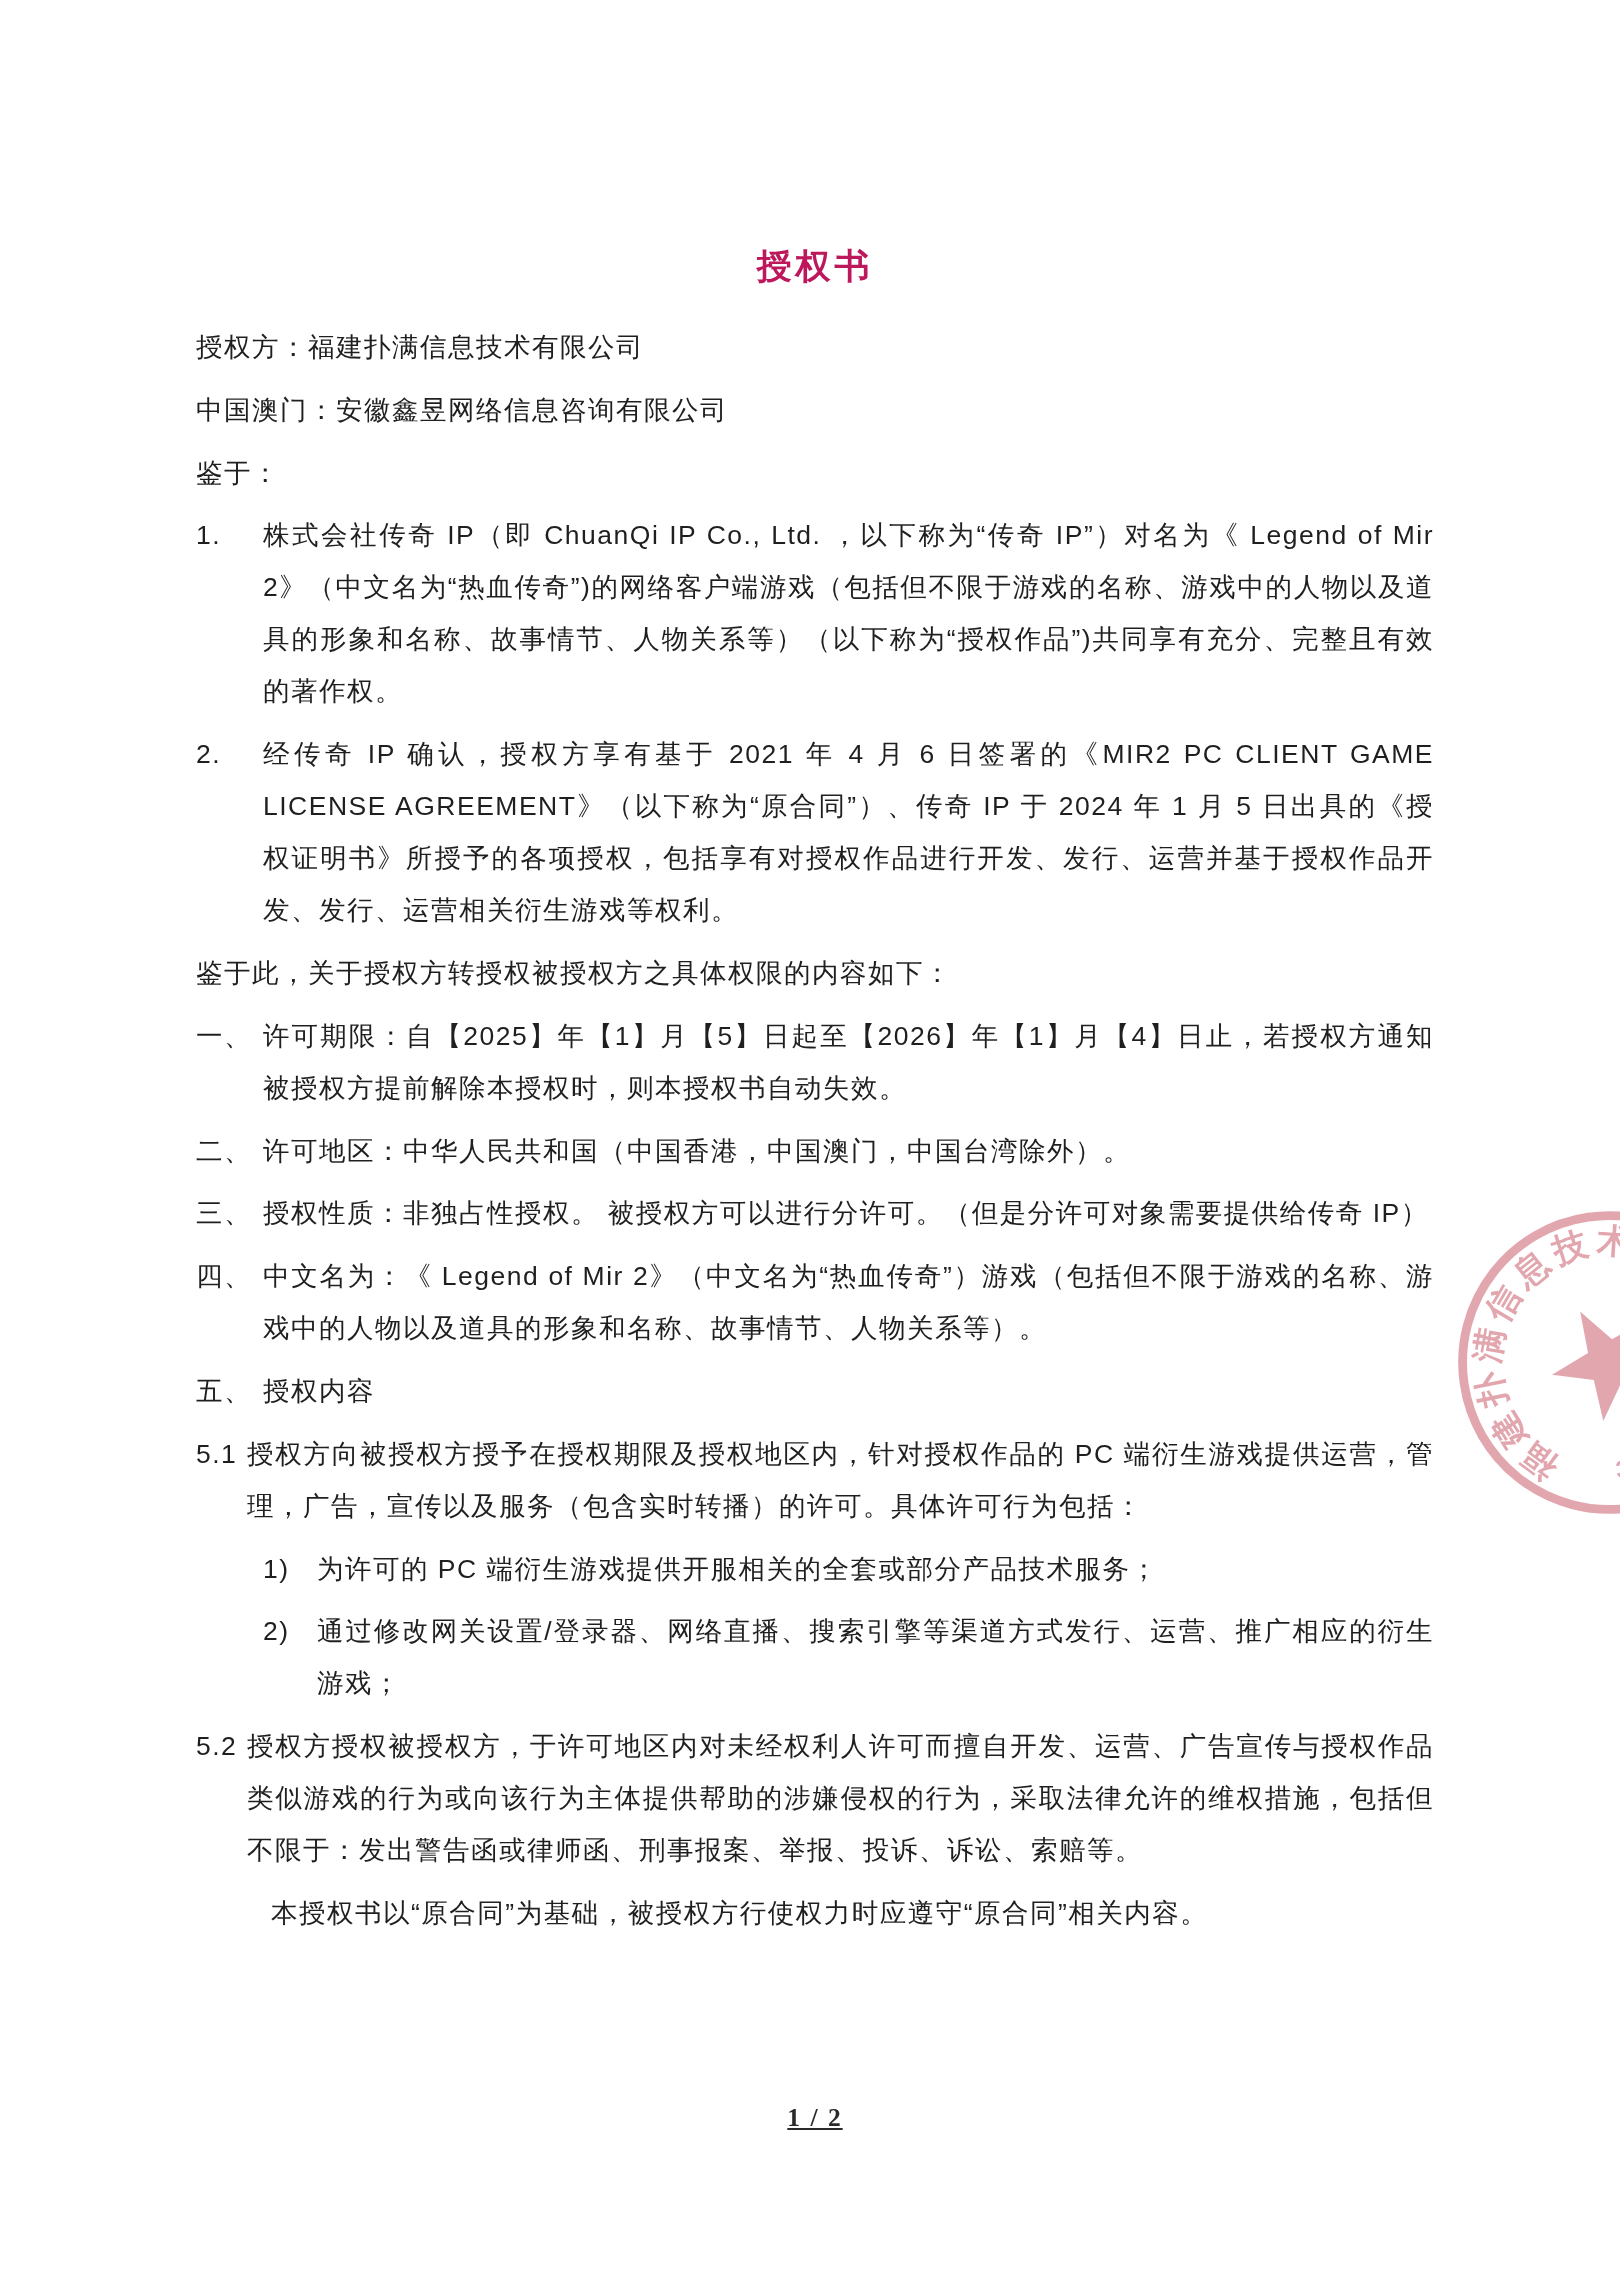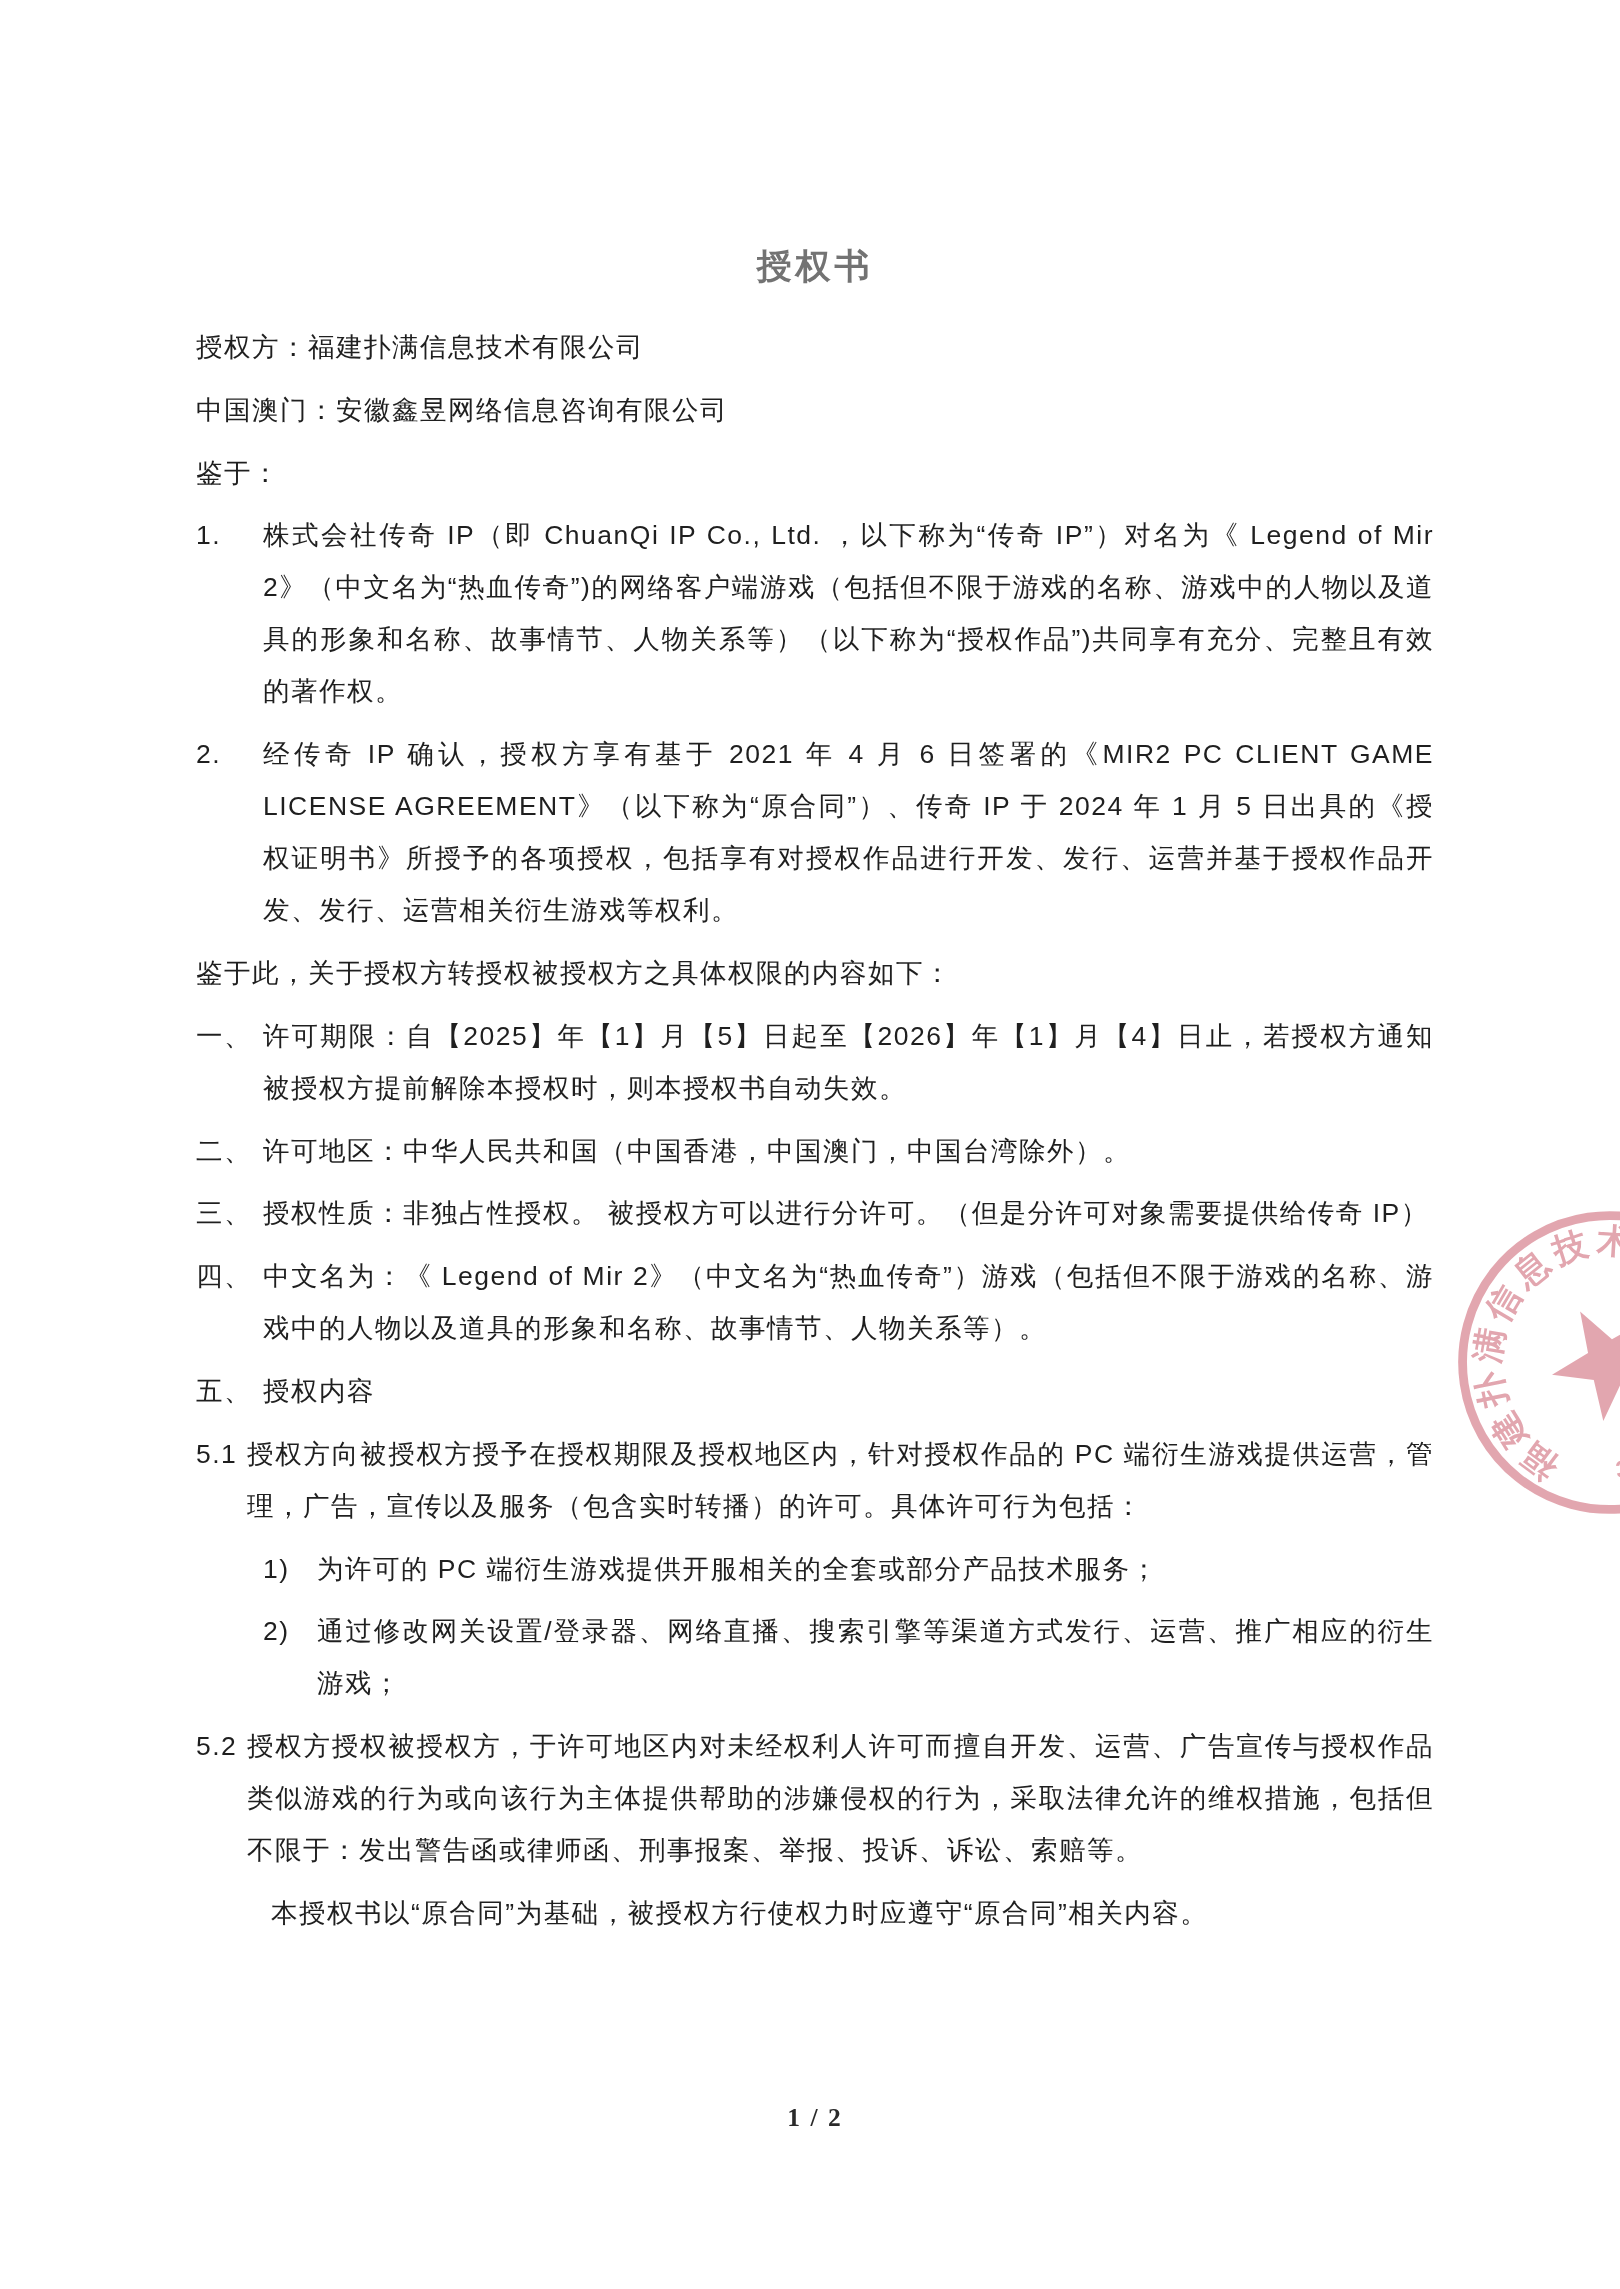--- a/index.html
+++ b/index.html
@@ -17,21 +17,21 @@
     left: 196px;
     right: 186px;
     top: 243px;
   }
   .doc-title {
     font-size: 35px;
     font-weight: bold;
     letter-spacing: 3.9px;
     text-align: center;
     margin: 0 0 31px 0;
-    color: #737373;
+    color: #be185d;
   }
   .para {
     font-size: 26.5px;
     line-height: 52px;
     letter-spacing: 1.5px;
     text-align: justify;
     margin: 0 0 10.8px 0;
   }
   .b { font-weight: normal; }
   .flexrow { display: flex; }
@@ -45,20 +45,21 @@
     position: absolute;
     left: 196px;
     right: 186px;
     top: 2103px;
     text-align: center;
     font-family: "Liberation Serif", serif;
     font-size: 25.5px;
     font-weight: bold;
     color: #2a2a2a;
     letter-spacing: 2px;
+    text-decoration: underline;
   }
   .stamp {
     position: absolute;
     left: 1443px;
     top: 1196px;
     width: 333px;
     height: 333px;
   }
   .stamp text {
     font-family: "Liberation Sans", sans-serif;

